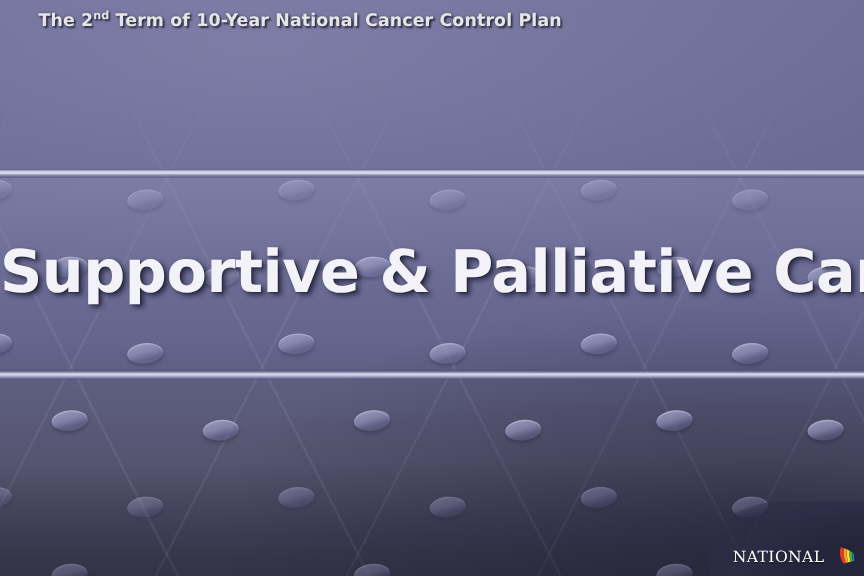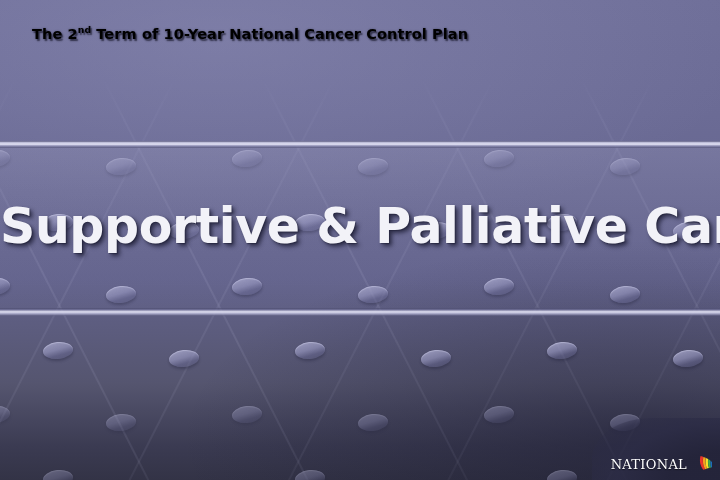--- a/index.html
+++ b/index.html
@@ -125,24 +125,24 @@
       rgba(178,178,212,0.11) 35%,
       rgba(150,150,190,0.07) 70%,
       rgba(120,120,160,0.04) 100%);
     pointer-events: none;
   }
 
   
   .header-text {
     position: absolute;
     left: 32px;
-    top: 26px;
+    top: 10px;
     font-size: 14.5px;
     font-weight: bold;
-    color: #000000;
+    color: #e5e5e5;
     letter-spacing: 0.1px;
     text-shadow:
       1.5px 1.5px 1.5px rgba(36,36,58,0.85),
       0 0 2px rgba(40,40,64,0.55);
     white-space: nowrap;
   }
   .header-text sup {
     font-size: 0.64em;
     vertical-align: super;
     line-height: 0;

